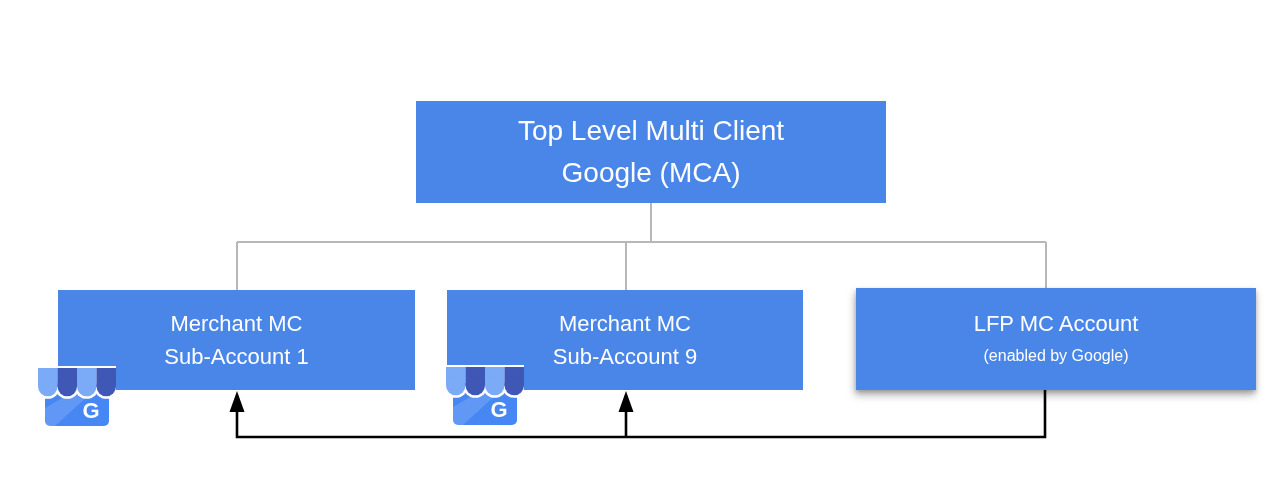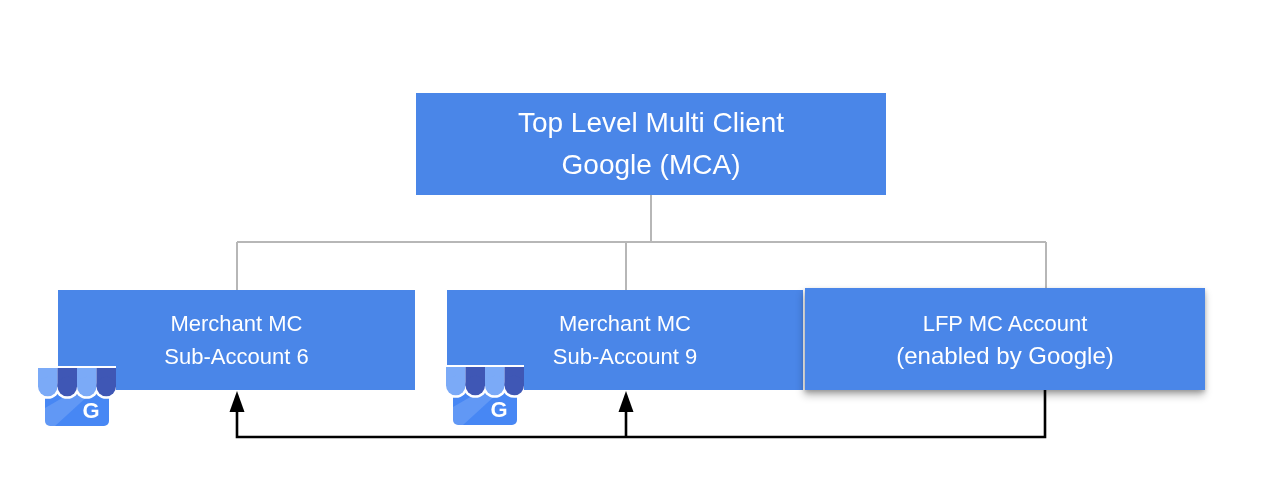--- a/index.html
+++ b/index.html
@@ -42,30 +42,30 @@
     position: absolute;
     background: var(--box-blue);
     color: var(--text-white);
     display: flex;
     flex-direction: column;
     align-items: center;
     justify-content: center;
     text-align: center;
     z-index: 2;
   }
-  .node-root { left: 416px; top: 93px; width: 470px; height: 102px; }
+  .node-root { left: 416px; top: 101px; width: 470px; height: 102px; }
   .node-root .l1, .node-root .l2 { font-size: 28px; line-height: 42px; }
   .node-sub1 { left: 58px;  top: 290px; width: 357px; height: 100px; }
   .node-sub2 { left: 447px; top: 290px; width: 356px; height: 100px; }
-  .node-lfp  { left: 805px; top: 288px; width: 400px; height: 102px;
+  .node-lfp  { left: 856px; top: 288px; width: 400px; height: 102px;
                box-shadow: -1px 5px 8px rgba(0,0,0,0.30), 0 2px 4px rgba(0,0,0,0.18); }
   .node-sub1 .l1, .node-sub1 .l2,
   .node-sub2 .l1, .node-sub2 .l2,
   .node-lfp .l1 { font-size: 22px; line-height: 33px; }
-  .node-lfp .l2 { font-size: 24px; line-height: 31px; }
+  .node-lfp .l2 { font-size: 16px; line-height: 31px; }
   .gmb-icon {
     position: absolute;
     width: 78px; height: 63px;
     z-index: 3;
   }
   .gmb-icon-1 { left: 38px;  top: 366px; }
   .gmb-icon-2 { left: 446px; top: 365px; }
   .icon-body   { fill: var(--icon-body-blue); }
   .icon-body-hl{ fill: rgba(255,255,255,0.14); }
   .stripe-light{ fill: var(--icon-stripe-light); }
@@ -99,21 +99,21 @@
     </g>
   </svg>
 
   <div class="node node-root">
     <div class="l1">Top Level Multi Client</div>
     <div class="l2">Google (MCA)</div>
   </div>
 
   <div class="node node-sub1">
     <div class="l1">Merchant MC</div>
-    <div class="l2">Sub-Account 6</div>
+    <div class="l2">Sub-Account 1</div>
   </div>
 
   <div class="node node-sub2">
     <div class="l1">Merchant MC</div>
     <div class="l2">Sub-Account 9</div>
   </div>
 
   <div class="node node-lfp">
     <div class="l1">LFP MC Account</div>
     <div class="l2">(enabled by Google)</div>

